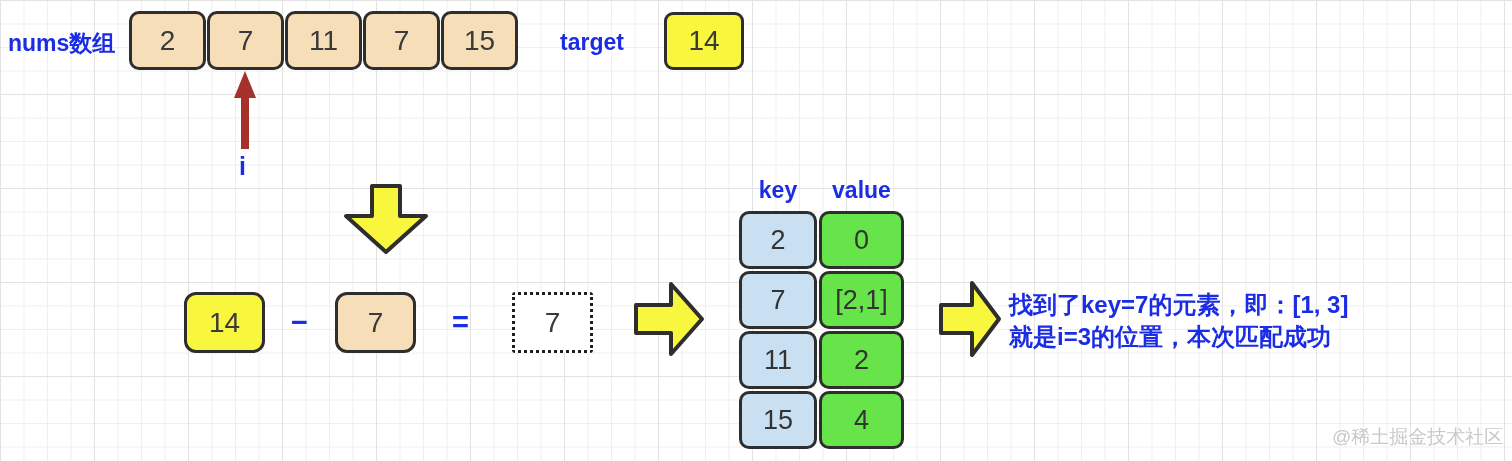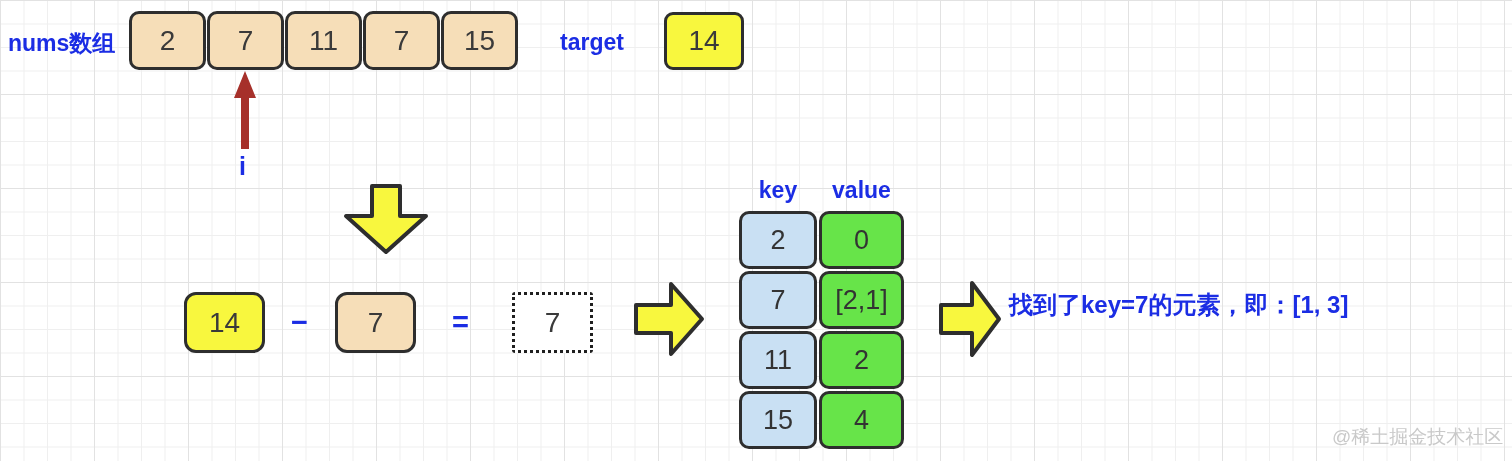--- a/index.html
+++ b/index.html
@@ -179,17 +179,18 @@
       <div class="vcell">4</div>
     </div>
   </div>
 
   <svg class="right-arrow-2" width="64" height="86" viewBox="0 0 64 86">
     <polygon points="3,29 34,29 34,7 61,43 34,79 34,57 3,57" fill="#f8f73e" stroke="#2e2e2e" stroke-width="4" stroke-linejoin="round"></polygon>
   </svg>
 
   <div class="annotation">
     <div>找到了key=7的元素，即：[1, 3]</div>
+    <div>就是i=3的位置，本次匹配成功</div>
   </div>
 
   <div class="watermark">@稀土掘金技术社区</div>
 
 </div>
 
 </body></html>

